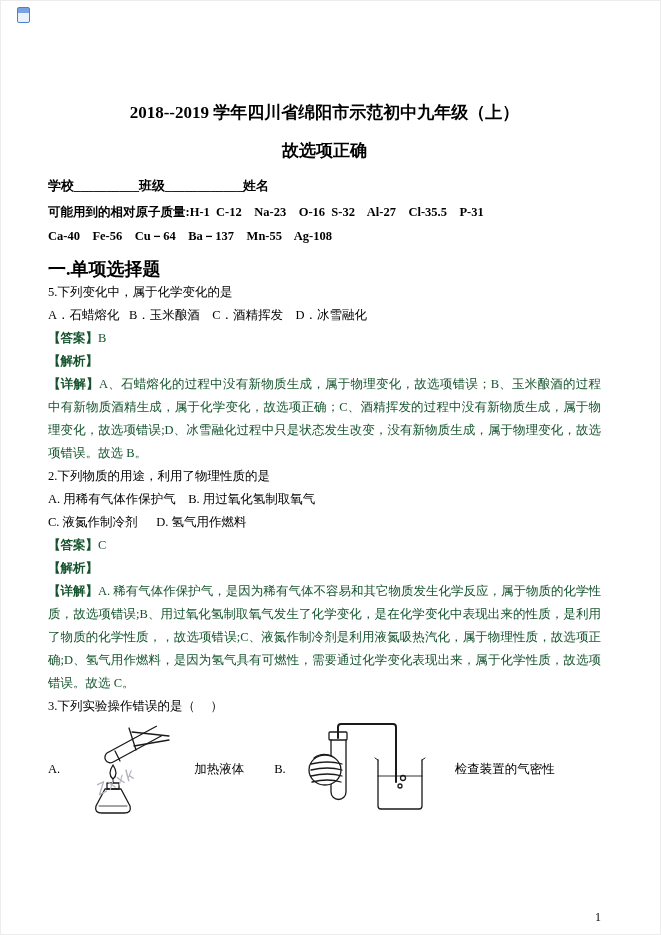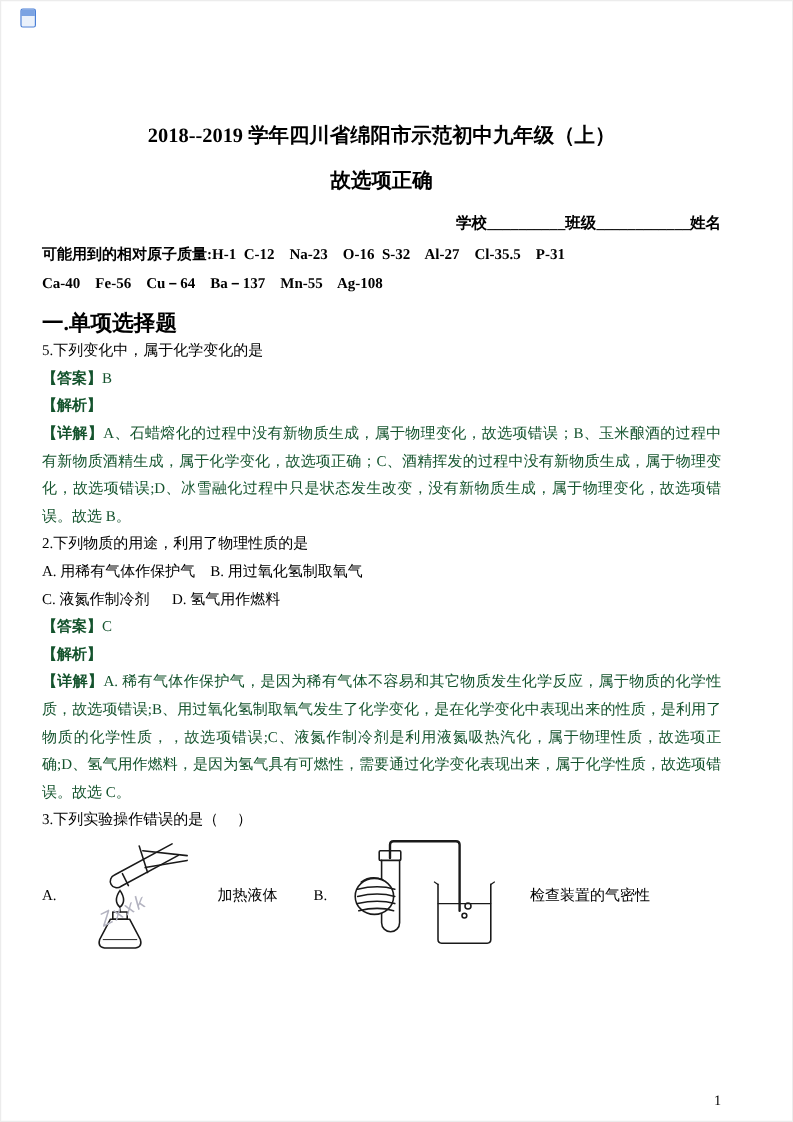--- a/index.html
+++ b/index.html
@@ -6,38 +6,38 @@
   html, body { margin: 0; padding: 0; }
   body {
     width: 661px; height: 935px;
     background: #ffffff;
     font-family: "Liberation Serif", "DejaVu Serif", serif;
     color: #000;
   }
   .page {
     position: relative;
     width: 661px; height: 935px;
-    padding: 100px 60px 0 35px;
+    padding: 100px 60px 0 48px;
     overflow: hidden;
     box-shadow: inset 0 0 0 1px #ececec;
     background: #fff;
   }
   .corner-icon {
     position: absolute; left: 17px; top: 7px;
     width: 13px; height: 16px;
     border: 1px solid #4a7fd6; border-radius: 2px;
     background: linear-gradient(#7ba3e2 0 5px, #eaf1fb 5px 100%);
   }
   .title {
     font-size: 17px; font-weight: bold; text-align: center;
     line-height: 26px; margin: 0;
   }
   .t2 { margin-top: 12px; }
   .school {
-    font-size: 13px; font-weight: bold; text-align: right;
+    font-size: 13px; font-weight: bold; text-align: left;
     line-height: 20px; margin-top: 12px;
   }
   .masses { font-size: 12.5px; font-weight: bold; line-height: 24px; }
   .m1 { margin-top: 4px; }
   .section { font-size: 18px; font-weight: bold; line-height: 23px; margin-top: 10px; }
   p.line { margin: 0; font-size: 12.5px; line-height: 23px; }
   .pre { white-space: pre-wrap; }
   .red { color: #14532d; }
   .lbl { font-weight: bold; }
   .detail { text-align: justify; font-size: 12px; font-family: Liberation Serif, serif; }
@@ -59,20 +59,21 @@
   <div class="title t2">故选项正确</div>
 
   <div class="school pre">学校__________班级____________姓名</div>
 
   <div class="masses pre m1">可能用到的相对原子质量:H-1  C-12    Na-23    O-16  S-32    Al-27    Cl-35.5    P-31</div>
   <div class="masses pre">Ca-40    Fe-56    Cu－64    Ba－137    Mn-55    Ag-108</div>
 
   <div class="section">一.单项选择题</div>
 
   <p class="line">5.下列变化中，属于化学变化的是</p>
+  <p class="line pre">A．石蜡熔化   B．玉米酿酒    C．酒精挥发    D．冰雪融化</p>
   <p class="line red"><span class="lbl">【答案】</span><span>B</span></p>
   <p class="line red"><span class="lbl">【解析】</span></p>
   <p class="line red detail"><span class="lbl">【详解】</span><span>A、石蜡熔化的过程中没有新物质生成，属于物理变化，故选项错误；B、玉米酿酒的过程中有新物质酒精生成，属于化学变化，故选项正确；C、酒精挥发的过程中没有新物质生成，属于物理变化，故选项错误;D、冰雪融化过程中只是状态发生改变，没有新物质生成，属于物理变化，故选项错误。故选 B。</span></p>
 
   <p class="line">2.下列物质的用途，利用了物理性质的是</p>
   <p class="line pre">A. 用稀有气体作保护气    B. 用过氧化氢制取氧气</p>
   <p class="line pre">C. 液氮作制冷剂      D. 氢气用作燃料</p>
   <p class="line red"><span class="lbl">【答案】</span><span>C</span></p>
   <p class="line red"><span class="lbl">【解析】</span></p>
   <p class="line red detail"><span class="lbl">【详解】</span><span>A. 稀有气体作保护气，是因为稀有气体不容易和其它物质发生化学反应，属于物质的化学性质，故选项错误;B、用过氧化氢制取氧气发生了化学变化，是在化学变化中表现出来的性质，是利用了物质的化学性质，，故选项错误;C、液氮作制冷剂是利用液氮吸热汽化，属于物理性质，故选项正确;D、氢气用作燃料，是因为氢气具有可燃性，需要通过化学变化表现出来，属于化学性质，故选项错误。故选 C。</span></p>

